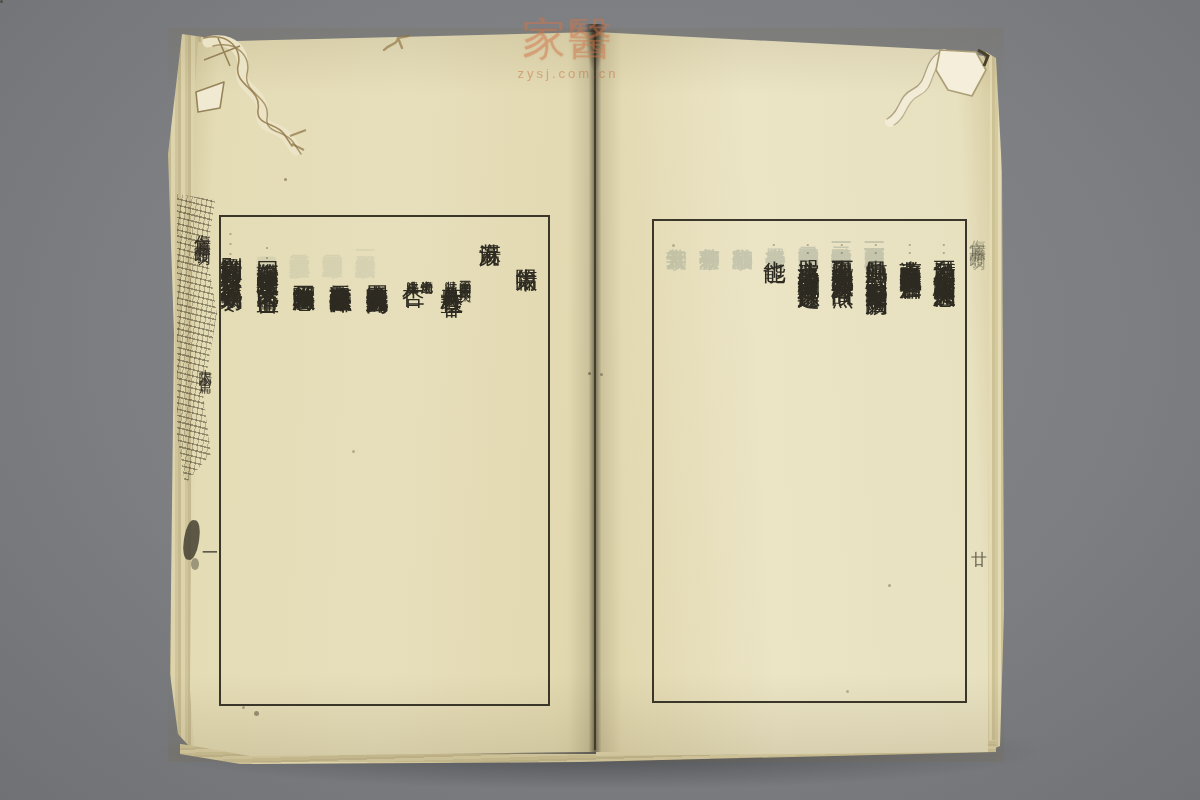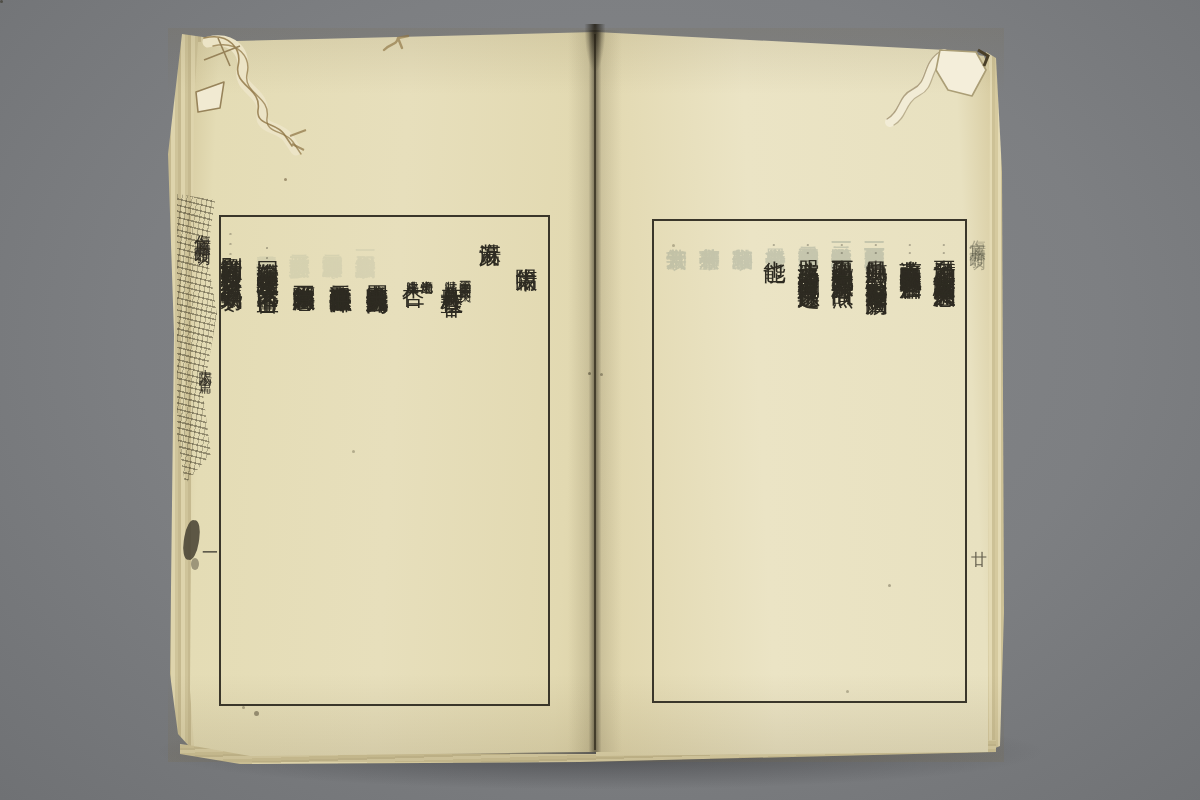--- a/index.html
+++ b/index.html
@@ -168,14 +168,18 @@
     <path d="M104,6 l10,6 l-4,10" fill="none" stroke="#4a3f28" stroke-width="3"></path>
   </svg>
   <svg class="abs worm-svg" style="left:378px;top:30px;" width="36" height="30" viewBox="0 0 36 30">
     <path d="M6,20 C14,12 18,16 20,8 M20,8 L30,6 M20,8 L24,18" fill="none" stroke="#8d7342" stroke-width="2.4" stroke-linecap="round" opacity=".65"></path>
   </svg>
 
   <div class="abs spine"></div>
   <div class="abs spine-line"></div>
   <div class="abs spine-notch"></div>
 
+  <div class="abs watermark">
+    <div class="wm-seal">家醫</div>
+    <div class="wm-url">zysj.com.cn</div>
+  </div>
 
 </div>
 
 </body></html>

